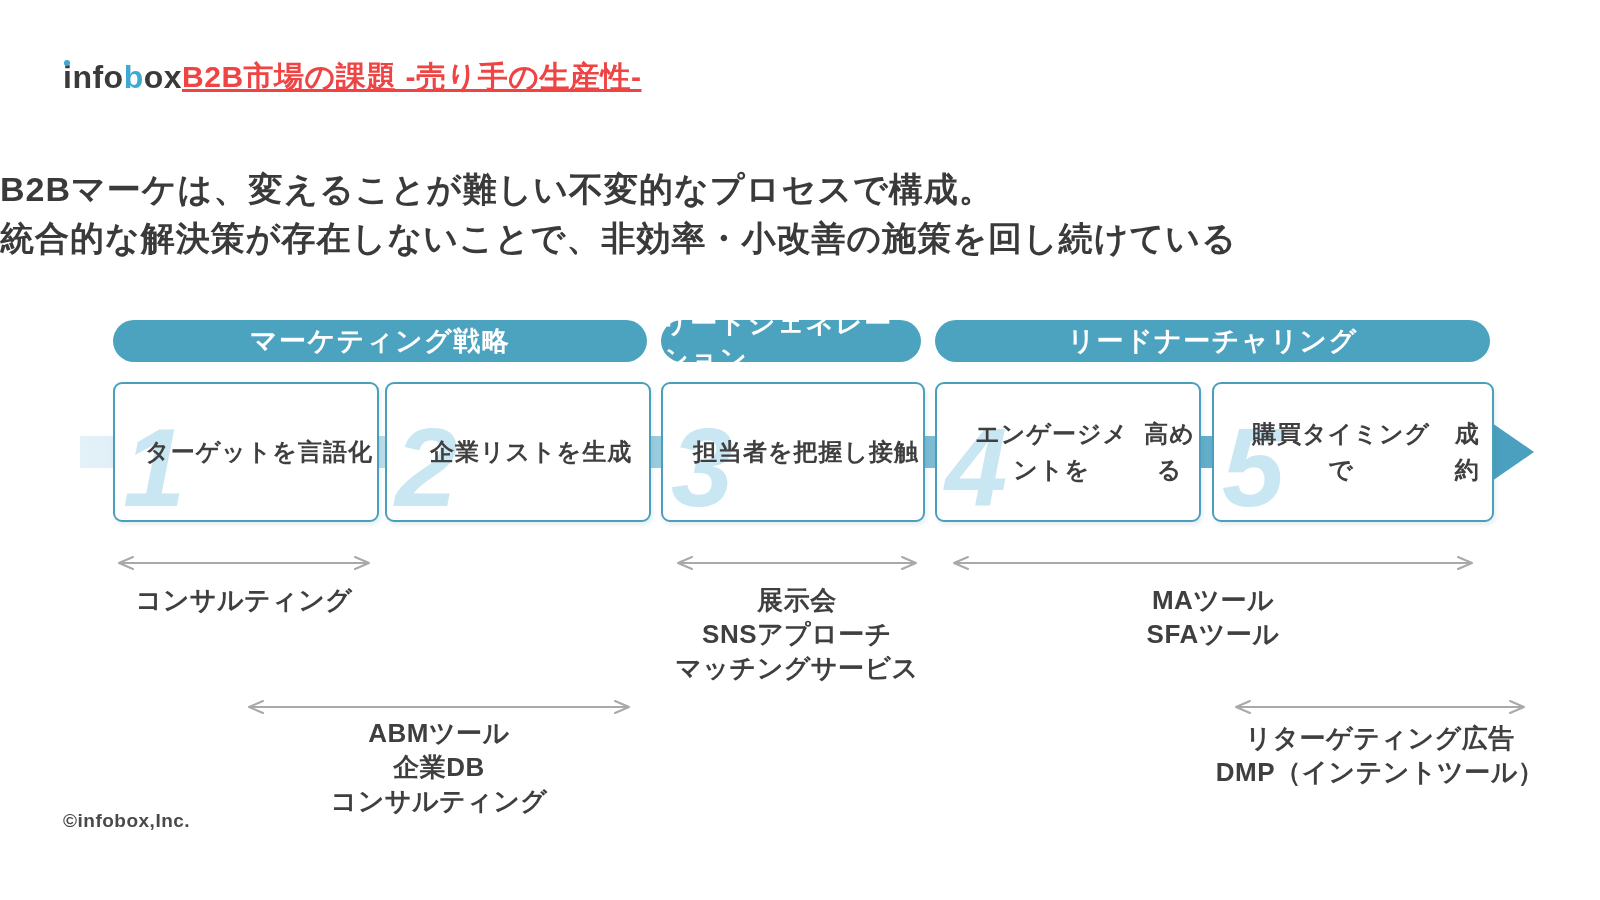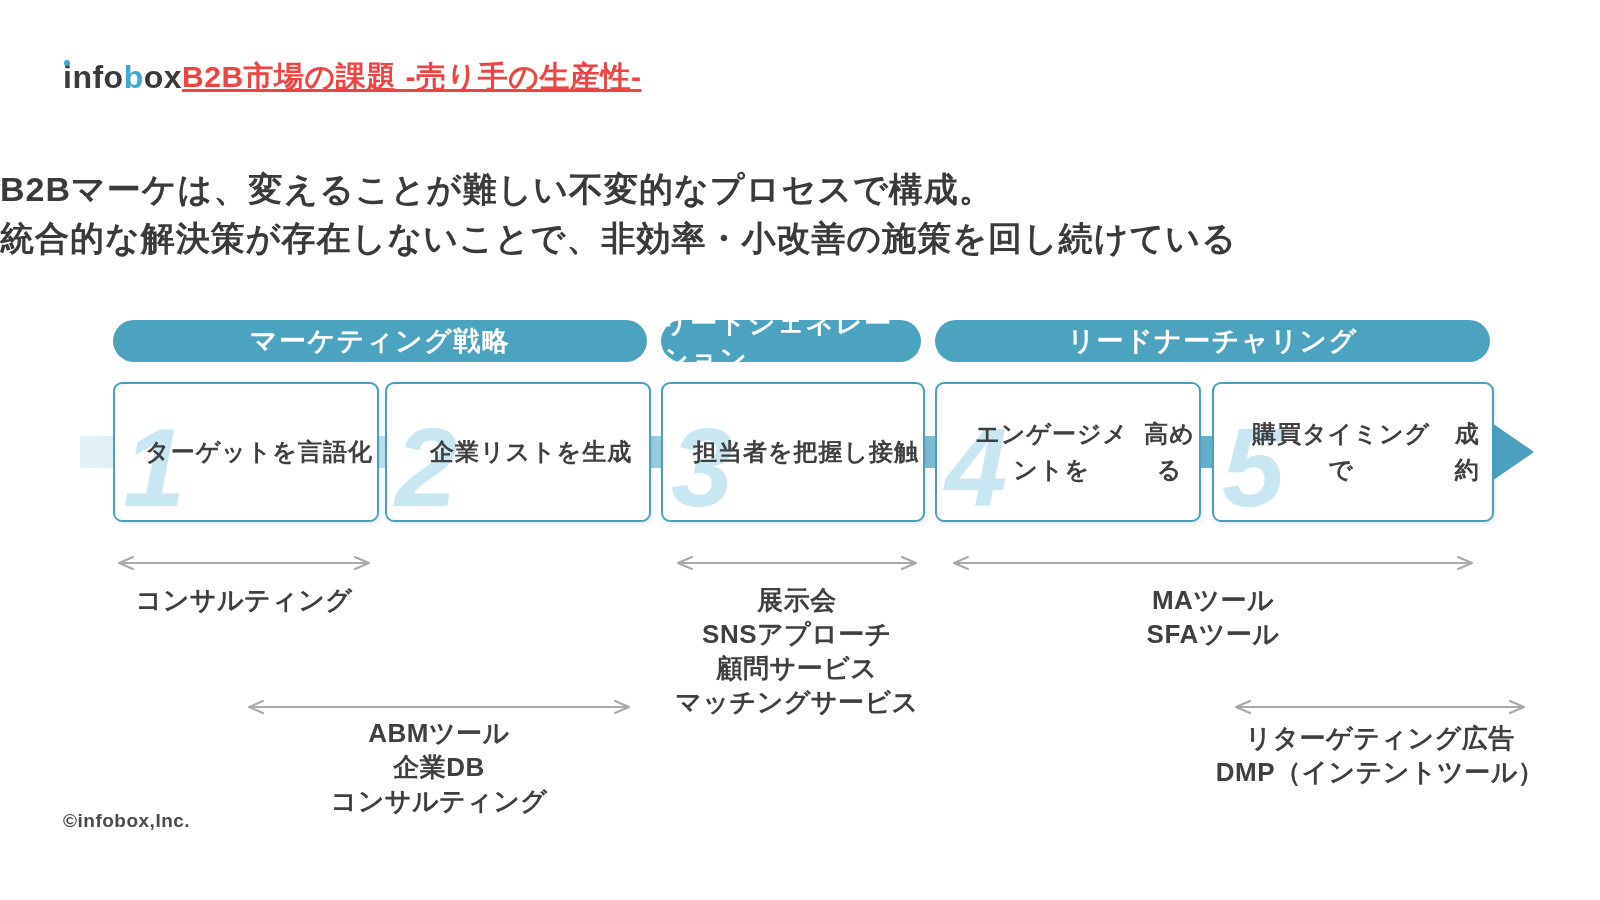--- a/index.html
+++ b/index.html
@@ -166,21 +166,20 @@
     <div>コンサルティング</div>
   </div>
   <div class="sol sol2">
     <div>ABMツール</div>
     <div>企業DB</div>
     <div>コンサルティング</div>
   </div>
   <div class="sol sol3">
     <div>展示会</div>
     <div>SNSアプローチ</div>
-    <div>顧問サービス</div>
     <div>マッチングサービス</div>
   </div>
   <div class="sol sol5">
     <div>リターゲティング広告</div>
     <div>DMP（インテントツール）</div>
   </div>
   <div class="sol sol4">
     <div>MAツール</div>
     <div>SFAツール</div>
   </div>

